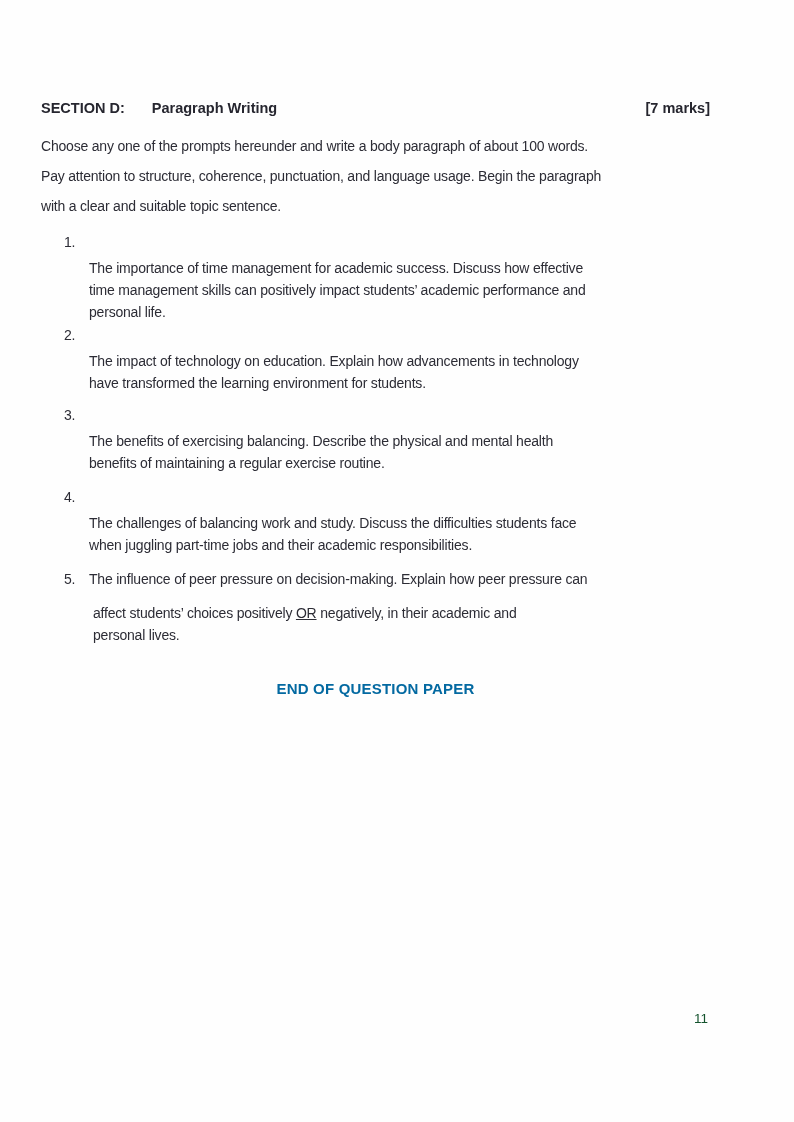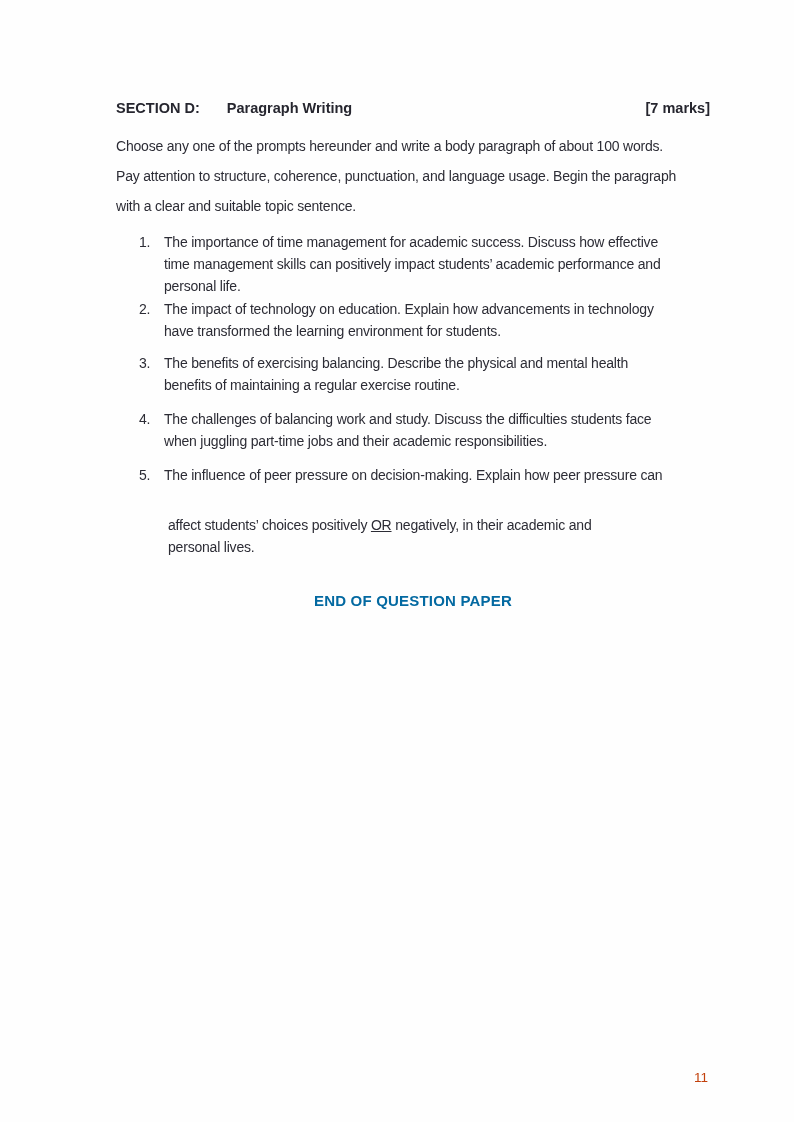--- a/index.html
+++ b/index.html
@@ -12,21 +12,21 @@
     background: #fefefe;
     font-family: "Liberation Sans", sans-serif;
     color: #2c2c35;
     position: relative;
     overflow: hidden;
   }
   .page {
     position: absolute;
     inset: 0;
     box-sizing: border-box;
-    padding: 97px 84px 0 116px;
+    padding: 97px 84px 0 41px;
   }
   .section-header {
     display: flex;
     justify-content: space-between;
     align-items: baseline;
     font-size: 14.5px;
     line-height: 22px;
     font-weight: bold;
     color: #26262f;
   }
@@ -48,47 +48,48 @@
     letter-spacing: -0.2px;
     line-height: 22px;
   }
   .prompt-item .num {
     flex: 0 0 25px;
     width: 25px;
   }
   .prompt-item .txt {
     flex: 1;
     white-space: pre-line;
+    margin-top: 26px;
   }
   .mt1  { margin-top: 1px; }
   .mt10 { margin-top: 10px; }
   .mt12 { margin-top: 12px; }
   .txt5 { flex: 1; }
   .txt5 .line1 { display: block; white-space: pre-line; }
   .txt5 .cont {
     display: block;
-    margin-top: 28px;
+    margin-top: 12px;
     padding-left: 4px;
     white-space: pre-line;
   }
   .underline { text-decoration: underline; }
   .end-line {
     margin-top: 34px;
     text-align: center;
     font-weight: bold;
     font-size: 15px;
     letter-spacing: 0.2px;
     color: #0369a1;
   }
   .page-number {
     position: absolute;
-    top: 1070px;
+    top: 1011px;
     right: 86px;
     font-size: 13.5px;
-    color: #c2410c;
+    color: #14532d;
   }
 </style>
 </head>
 <body>
 
 <div class="page">
 
   <div class="section-header">
     <div>
       <span>SECTION D:</span><span class="section-title">Paragraph Writing</span>

